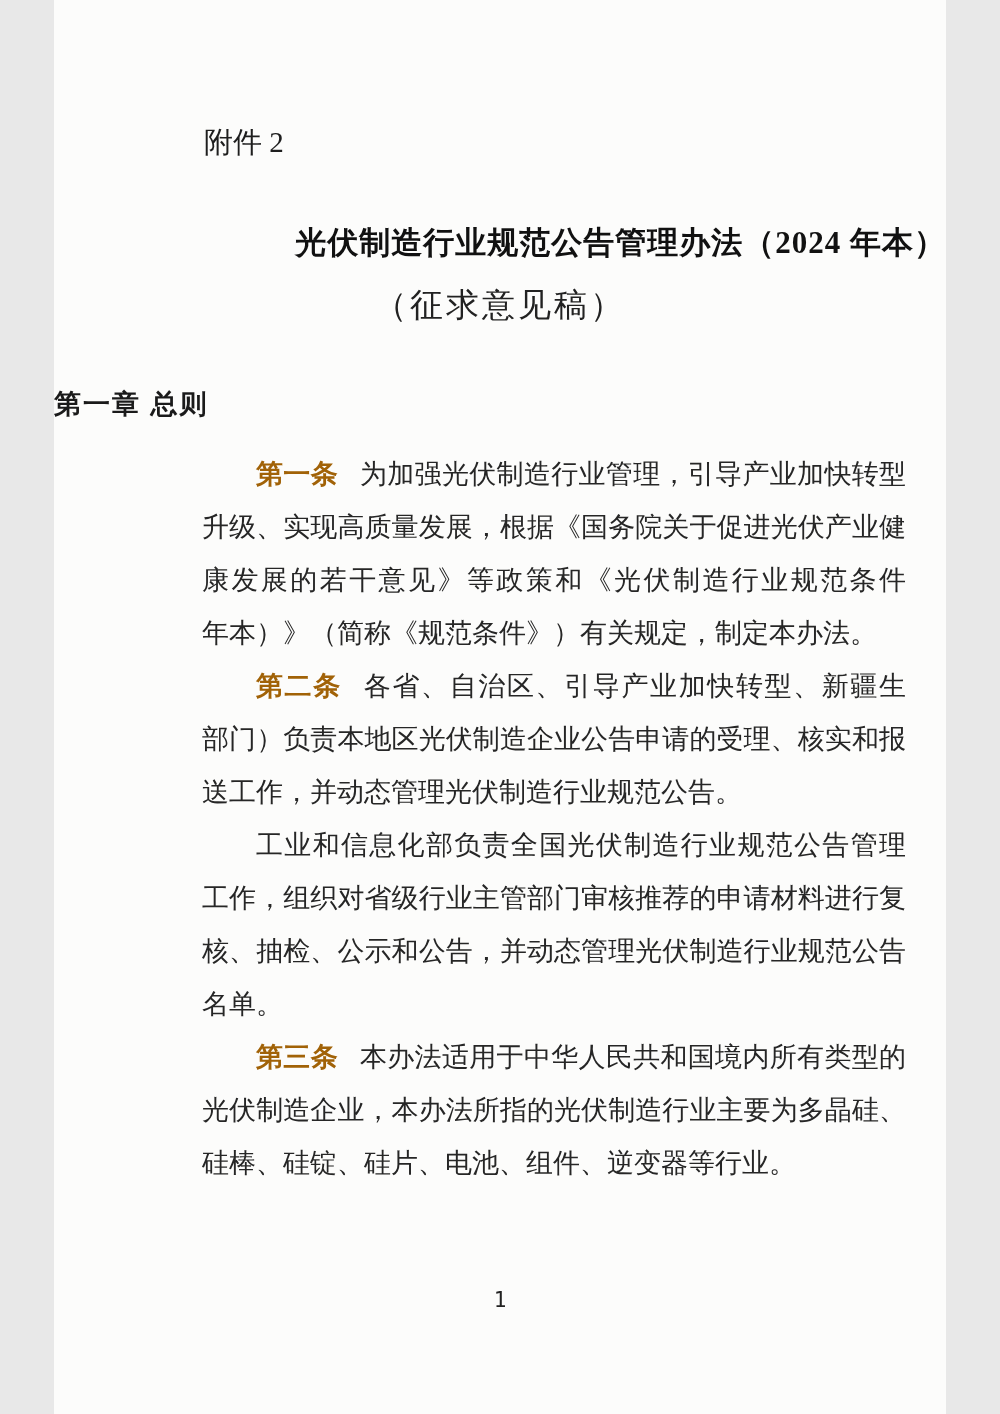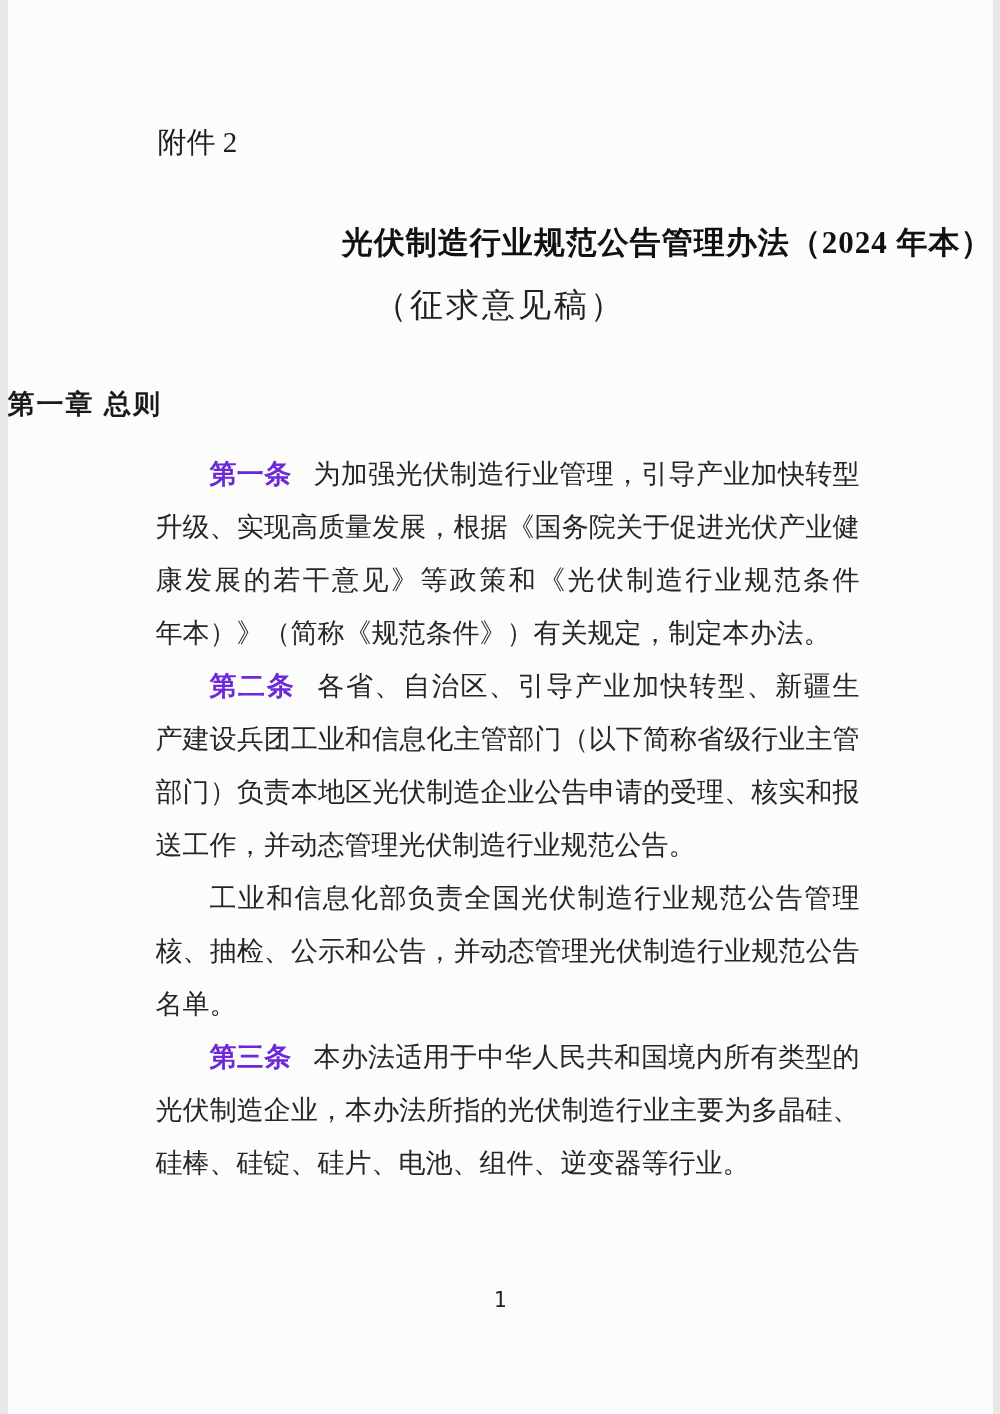--- a/index.html
+++ b/index.html
@@ -2,21 +2,21 @@
 <html><head>
 <meta charset="utf-8">
 <style>
   html, body {
     margin: 0;
     padding: 0;
     background: #e8e8e8;
   }
   .page {
     position: relative;
-    width: 985px;
+    width: 892px;
     height: 1414px;
     margin: 0 auto;
     background: #fcfcfb;
     color: #262626;
     font-family: "Liberation Serif", serif;
     overflow: hidden;
   }
   .attachment {
     position: absolute;
     left: 150px;
@@ -81,21 +81,21 @@
     text-align: justify;
     text-align-last: justify;
   }
   .line.indent {
     padding-left: 54px;
   }
   .lead {
     font-weight: 700;
     font-family: "Liberation Sans", sans-serif;
     margin-right: 22px;
-    color: #6d28d9;
+    color: #a16207;
   }
   .page-number {
     position: absolute;
     left: 0;
     right: 0;
     top: 1286px;
     text-align: center;
     font-size: 21px;
     line-height: 28px;
     color: #222222;
@@ -114,24 +114,24 @@
   <div class="doc-subtitle">（征求意见稿）</div>
 
   <h2 class="chapter-heading">第一章 总则</h2>
 
   <div class="doc-body" id="body-lines">
       <div class="line indent justify"><span class="lead">第一条</span><span>为加强光伏制造行业管理，引导产业加快转型</span></div>
       <div class="line justify"><span>升级、实现高质量发展，根据《国务院关于促进光伏产业健</span></div>
       <div class="line justify"><span>康发展的若干意见》等政策和《光伏制造行业规范条件（2024</span></div>
       <div class="line"><span>年本）》（简称《规范条件》）有关规定，制定本办法。</span></div>
       <div class="line indent justify"><span class="lead">第二条</span><span>各省、自治区、引导产业加快转型、新疆生</span></div>
-      <div class="line justify"><span>产建设兵团工业和信息化主管部门（以下简称省级行业主管</span></div>
       <div class="line justify"><span>部门）负责本地区光伏制造企业公告申请的受理、核实和报</span></div>
       <div class="line"><span>送工作，并动态管理光伏制造行业规范公告。</span></div>
       <div class="line indent justify"><span>工业和信息化部负责全国光伏制造行业规范公告管理</span></div>
+      <div class="line justify"><span>工作，组织对省级行业主管部门审核推荐的申请材料进行复</span></div>
       <div class="line justify"><span>核、抽检、公示和公告，并动态管理光伏制造行业规范公告</span></div>
       <div class="line"><span>名单。</span></div>
       <div class="line indent justify"><span class="lead">第三条</span><span>本办法适用于中华人民共和国境内所有类型的</span></div>
       <div class="line justify"><span>光伏制造企业，本办法所指的光伏制造行业主要为多晶硅、</span></div>
       <div class="line"><span>硅棒、硅锭、硅片、电池、组件、逆变器等行业。</span></div>
     </div>
 
   <div class="page-number">1</div>
 
 </div>

